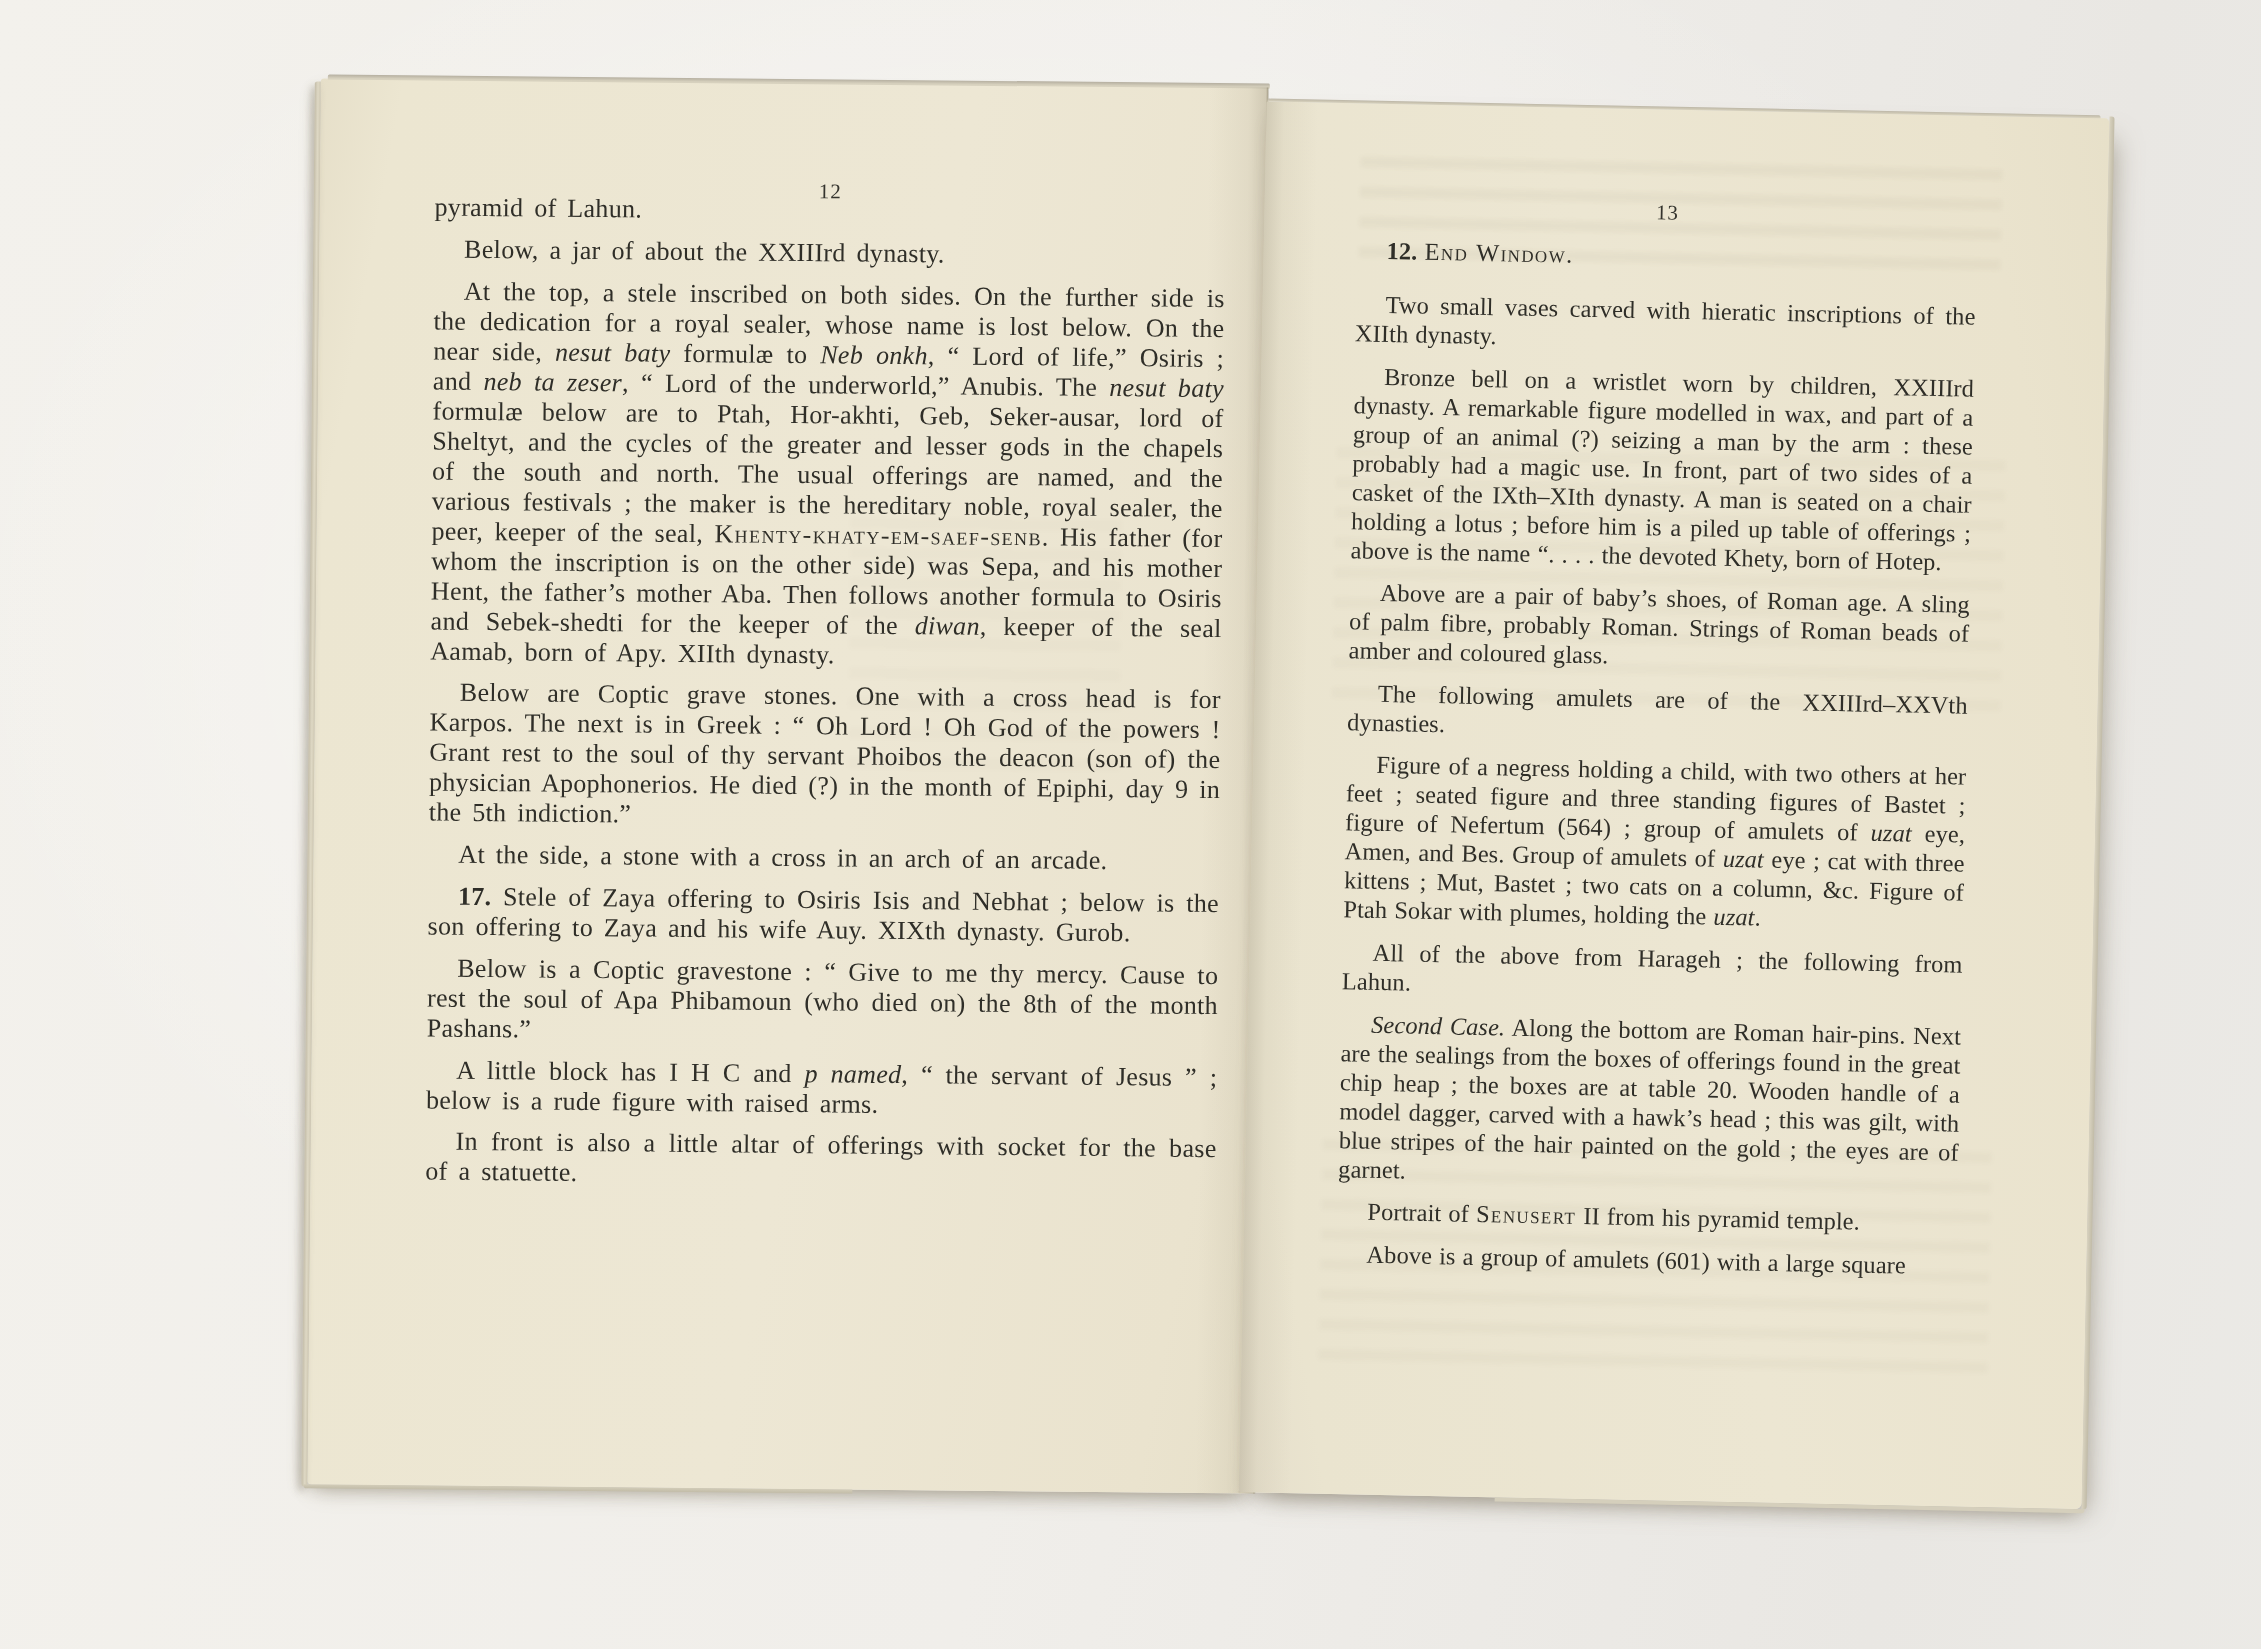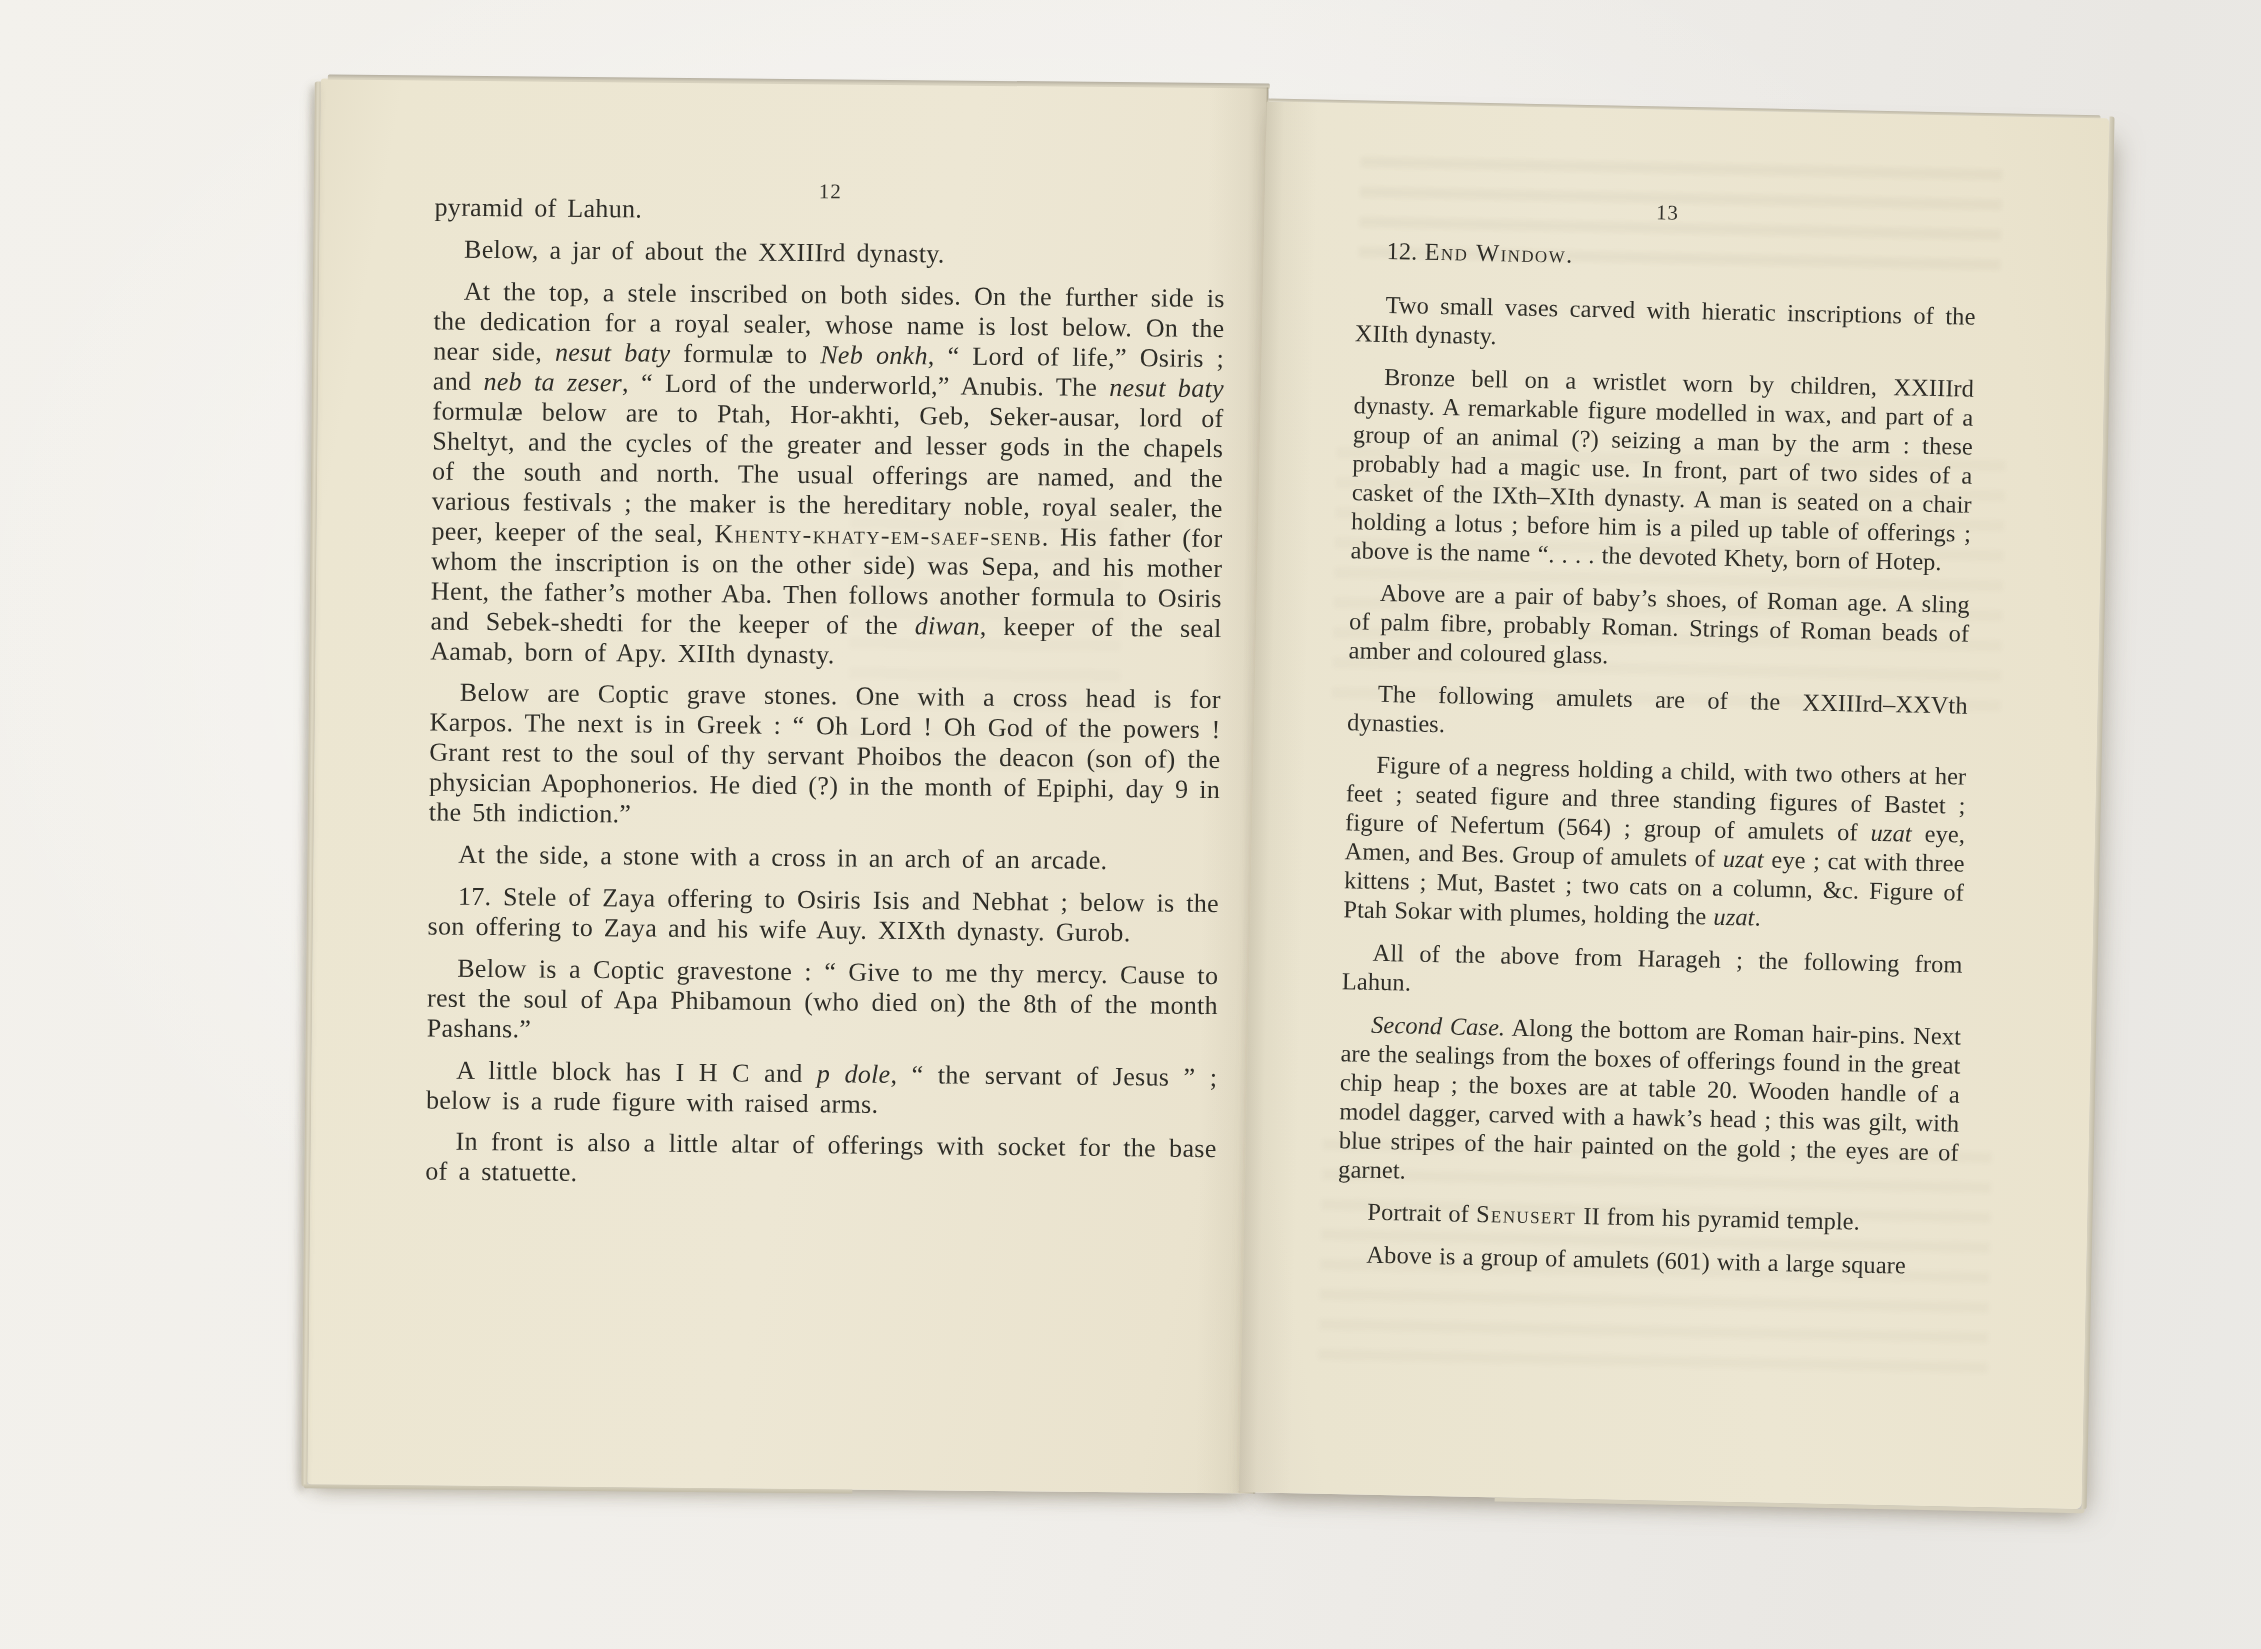--- a/index.html
+++ b/index.html
@@ -112,21 +112,21 @@
   .tb-right{
     left:93px;top:132px;width:620px;
     font-size:24.4px;line-height:29px;word-spacing:0.9px;letter-spacing:0.1px;
   }
   .tb p{margin:0 0 11.8px 0;}
   .tb-right p{margin:0 0 13.6px 0;}
   .tb p.indent{text-indent:30px;}
   .tb p.heading{margin-bottom:25px;}
   .tb p:last-child{margin-bottom:0;}
   .it{font-style:italic;}
-  .bd{font-weight:normal;}
+  .bd{font-weight:bold;}
   .sc{font-variant:small-caps;letter-spacing:1.4px;}
 </style>
 </head>
 <body>
 
 <div class="scene">
   <div class="book">
 
     <div class="page page-left">
       <div class="edge edge-top-left"></div>
@@ -135,21 +135,21 @@
       <div class="ghost g4"></div>
       <div class="pnum pnum-left">12</div>
       <div class="tb tb-left">
           <p class=""><span>pyramid of Lahun.</span></p>
           <p class="indent"><span>Below, a jar of about the XXIIIrd dynasty.</span></p>
           <p class="indent"><span>At the top, a stele inscribed on both sides.  On the further side is the dedication for a royal sealer, whose name is lost below.  On the near side, </span><span class="it">nesut baty</span><span> formulæ to </span><span class="it">Neb onkh</span><span>, “ Lord of life,” Osiris ; and </span><span class="it">neb ta zeser</span><span>, “ Lord of the underworld,” Anubis.  The </span><span class="it">nesut baty</span><span> formulæ below are to Ptah, Hor-akhti, Geb, Seker-ausar, lord of Sheltyt, and the cycles of the greater and lesser gods in the chapels of the south and north.  The usual offerings are named, and the various festivals ; the maker is the hereditary noble, royal sealer, the peer, keeper of the seal, </span><span class="sc">Khenty-khaty-em-saef-senb</span><span>.  His father (for whom the inscription is on the other side) was Sepa, and his mother Hent, the father’s mother Aba.  Then follows another formula to Osiris and Sebek-shedti for the keeper of the </span><span class="it">diwan</span><span>, keeper of the seal Aamab, born of Apy.  XIIth dynasty.</span></p>
           <p class="indent"><span>Below are Coptic grave stones.  One with a cross head is for Karpos.  The next is in Greek : “ Oh Lord !  Oh God of the powers !  Grant rest to the soul of thy servant Phoibos the deacon (son of) the physician Apophonerios.  He died (?) in the month of Epiphi, day 9 in the 5th indiction.”</span></p>
           <p class="indent"><span>At the side, a stone with a cross in an arch of an arcade.</span></p>
           <p class="indent"><span class="bd">17.</span><span>  Stele of Zaya offering to Osiris Isis and Nebhat ; below is the son offering to Zaya and his wife Auy.  XIXth dynasty.  Gurob.</span></p>
           <p class="indent"><span>Below is a Coptic gravestone : “ Give to me thy mercy. Cause to rest the soul of Apa Phibamoun (who died on) the 8th of the month Pashans.”</span></p>
-          <p class="indent"><span>A little block has I H C and </span><span class="it">p dole</span><span>, “ the servant of Jesus ” ; below is a rude figure with raised arms.</span></p>
+          <p class="indent"><span>A little block has I H C and </span><span class="it">p named</span><span>, “ the servant of Jesus ” ; below is a rude figure with raised arms.</span></p>
           <p class="indent"><span>In front is also a little altar of offerings with socket for the base of a statuette.</span></p>
         </div>
       <div class="crease"></div>
     </div>
 
     <div class="page page-right">
       <div class="edge edge-top-right"></div>
       <div class="edge edge-right"></div>
       <div class="edge edge-bottom-right"></div>
       <div class="ghost g1"></div>

